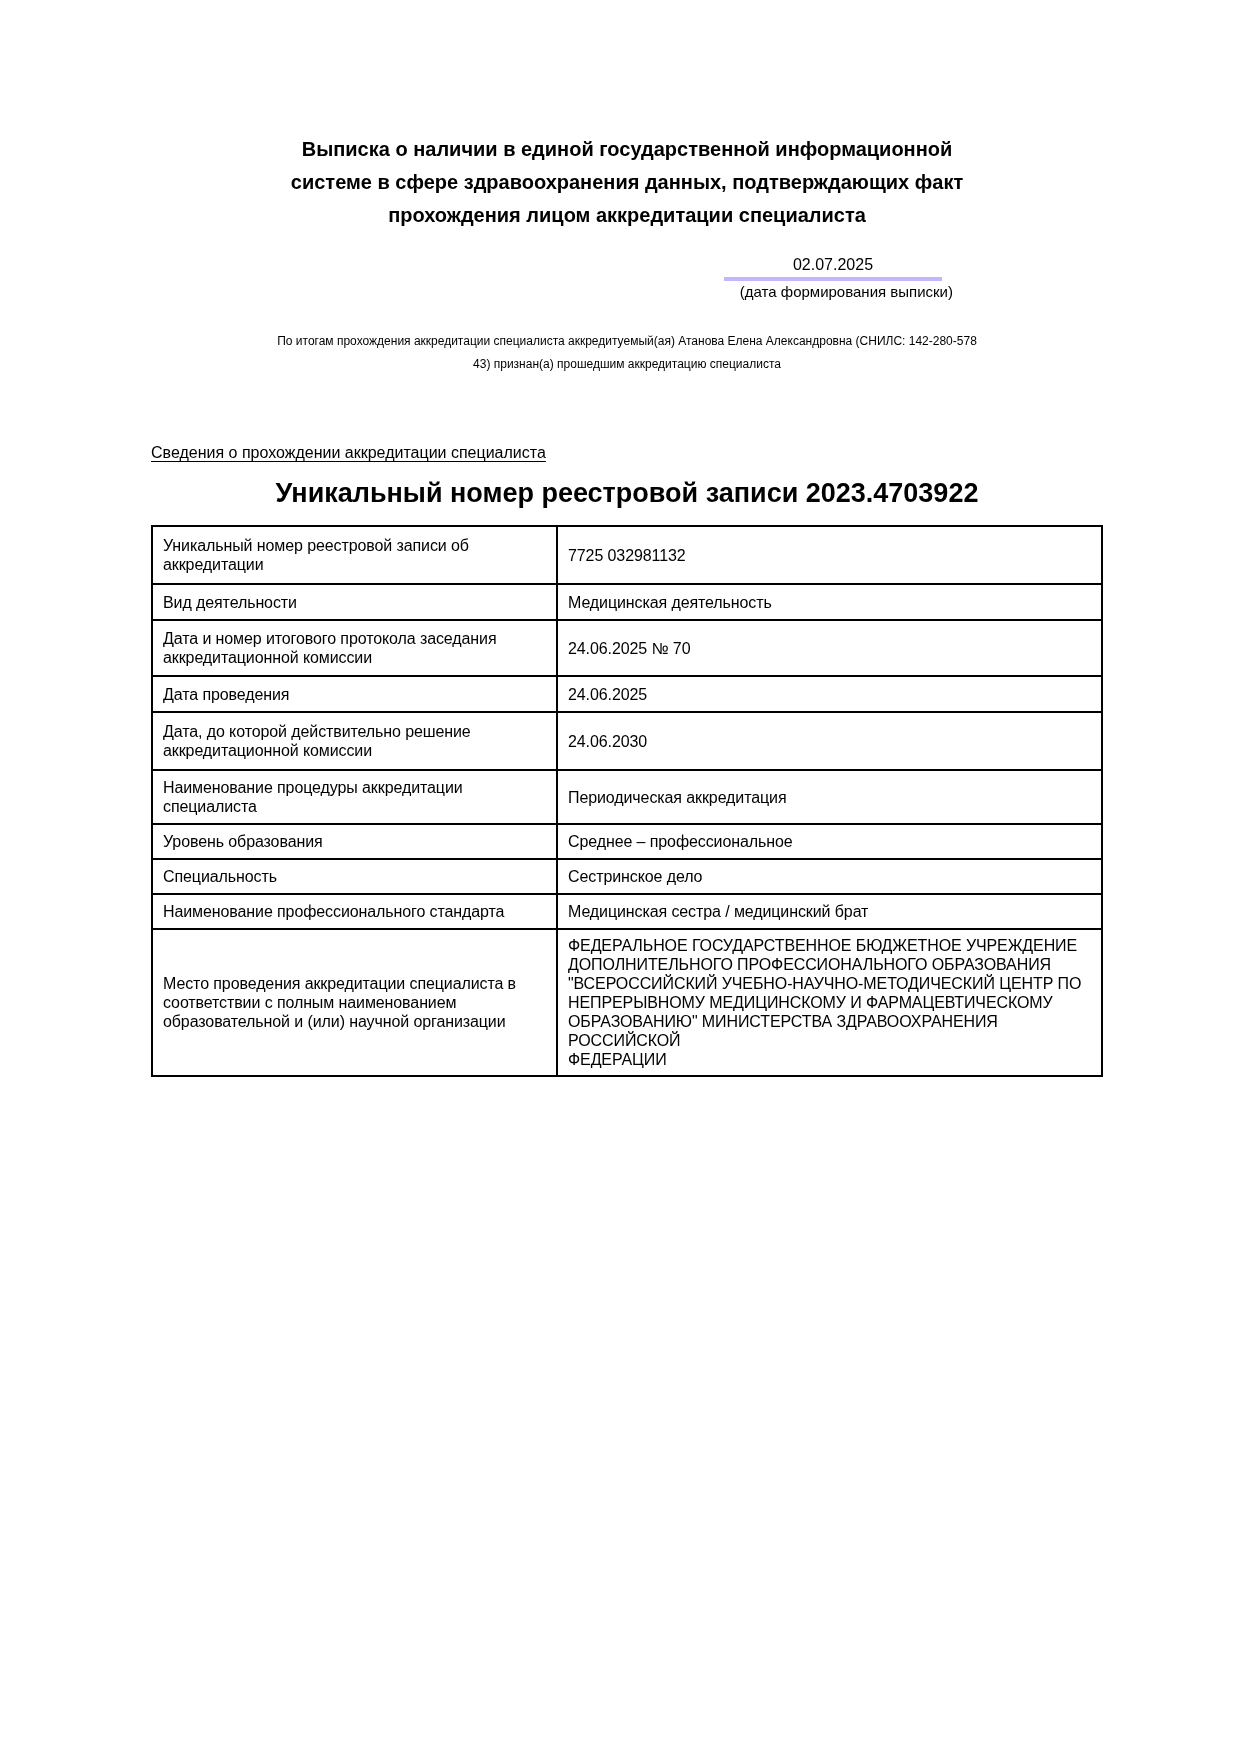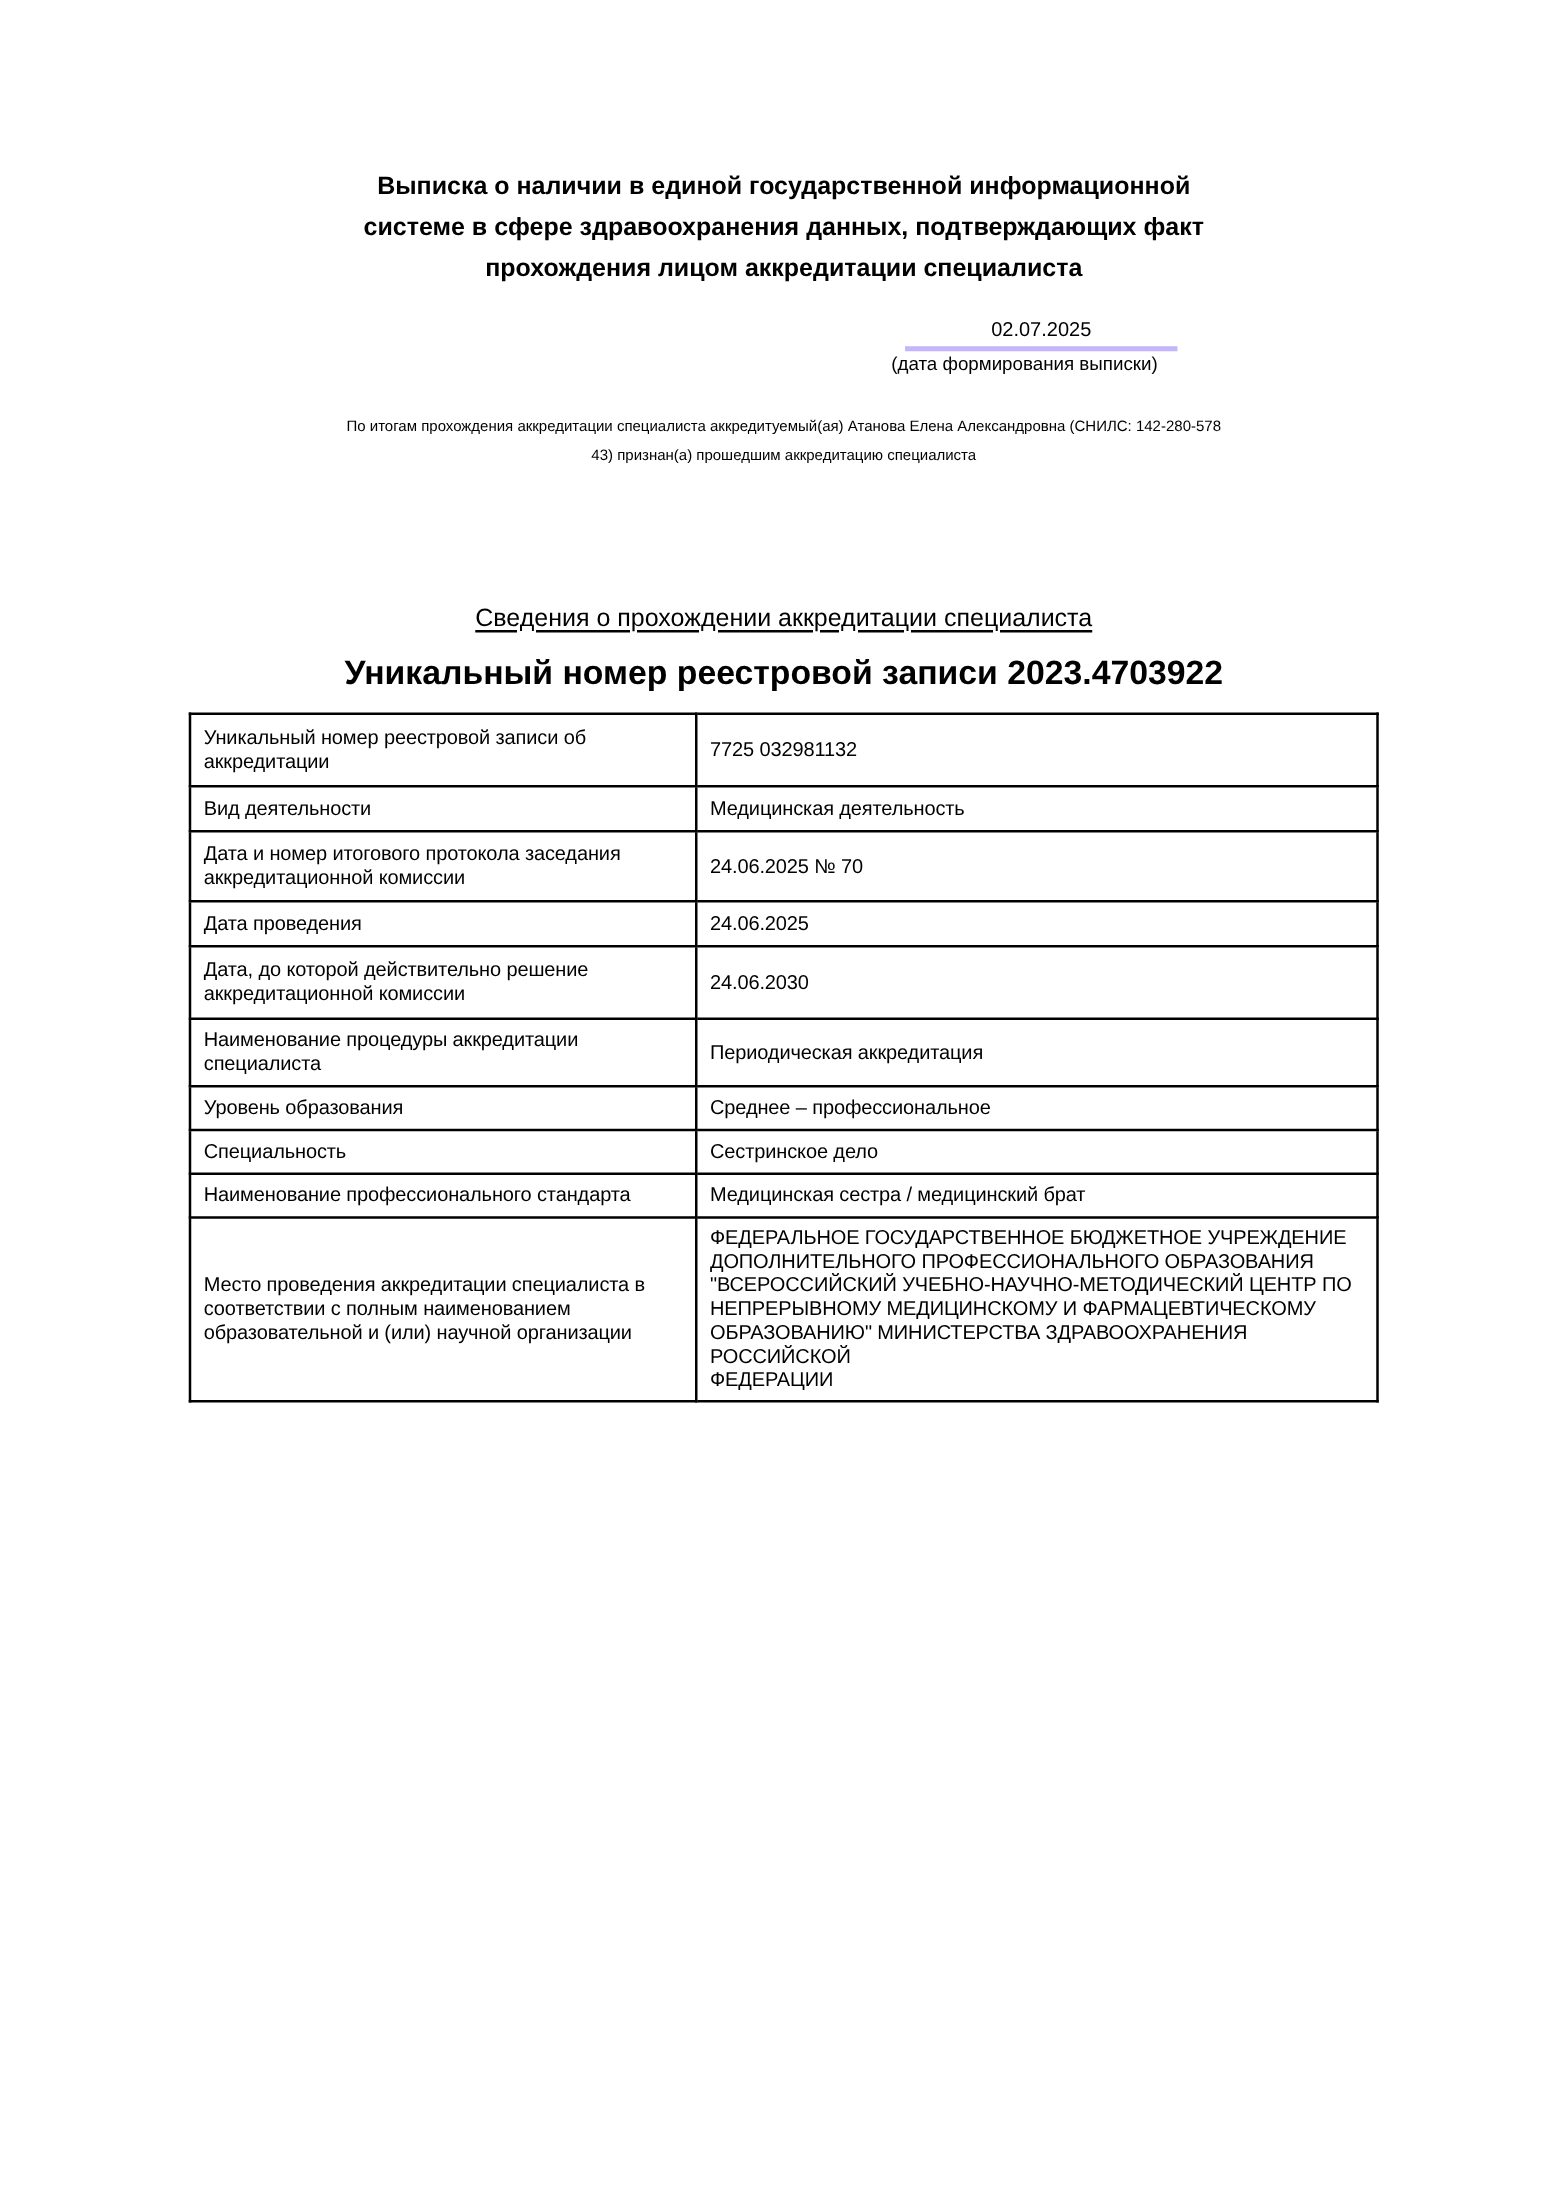--- a/index.html
+++ b/index.html
@@ -33,35 +33,34 @@
   .date-value {
     width: 218px;
     margin: 0 auto;
     text-align: center;
     font-size: 16px;
     padding-bottom: 3px;
     border-bottom: 4px solid #c4b5fd;
   }
   .date-caption {
     margin-top: 2px;
-    text-align: left;
+    text-align: right;
     font-size: 15px;
     white-space: nowrap;
   }
   .intro {
     margin: 30px -15px 0 -15px;
     text-align: center;
     font-size: 12px;
     line-height: 23px;
     white-space: pre-line;
   }
   .section-subtitle {
-    margin-top: 108px;
-    text-align: center;
-    font-size: 20px;
+    margin-top: 68px;
+    font-size: 16px;
     text-decoration: underline;
     text-underline-offset: 3px;
   }
   .record-heading {
     margin-top: 16px;
     text-align: center;
     font-size: 27px;
     font-weight: bold;
   }
   table.acc-table {

